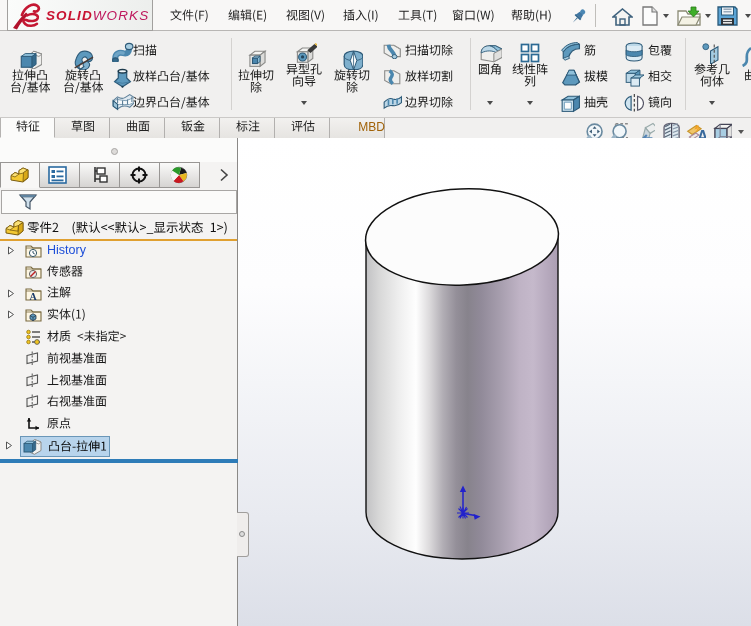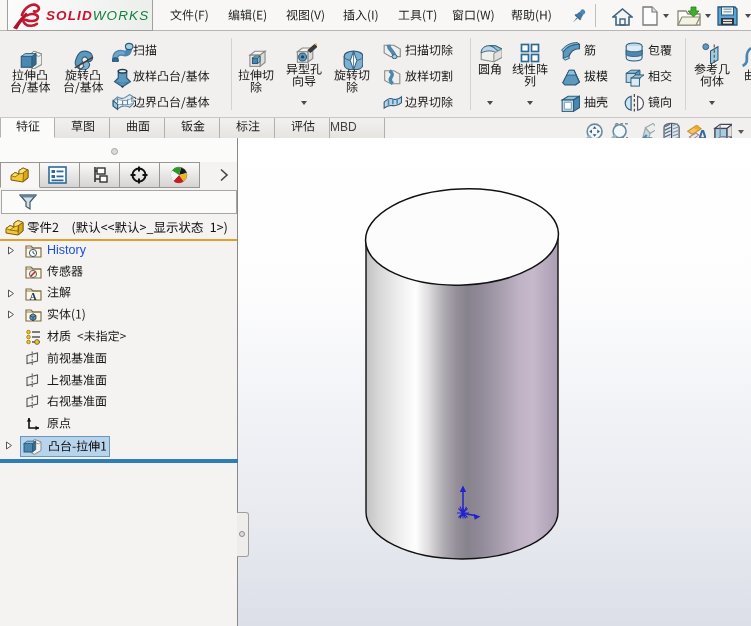--- a/index.html
+++ b/index.html
@@ -19,21 +19,21 @@
 .drop{position:absolute;width:0;height:0;border-left:3.5px solid transparent;border-right:3.5px solid transparent;border-top:4px solid #4a4a4a}
 .exp{position:absolute;width:8px;height:9px}
 </style></head><body>
 <div class="ab" id="menubar"></div>
 <div class="ab" id="logo"></div>
 <svg class="ic " style="left:11px;top:2px" width="32" height="28" viewBox="0 0 32 28">
     <path d="M2 26 C 6.5 19.5, 10.5 14.5, 15 10.5 L 17.2 12.6 C 13 17, 9 22, 6 27.5 Z" fill="#b2122c"></path>
 <path d="M11 13 C 14 4.5, 21.5 0.8, 26 3.6 C 29.5 6, 27.5 10.3, 23 9.4" fill="none" stroke="#c41732" stroke-width="2.7" stroke-linecap="round"></path>
 <path d="M16 13.5 C 21.5 10.5, 27.5 12.5, 26.8 16 C 26 19.5, 19 19.7, 15.2 18 C 12.3 16.8, 11 19, 14.2 22 C 17.3 24.8, 23 24.2, 26 21.8" fill="none" stroke="#c41732" stroke-width="2.5" stroke-linecap="round"></path>
   </svg>
-<div class="ab" style="left:46px;top:8px;font-size:13.5px;font-weight:bold;font-style:italic;color:#c81230;letter-spacing:1.1px">SOLID<span style="color:#15803d;font-weight:normal">WORKS</span></div>
+<div class="ab" style="left:46px;top:8px;font-size:13.5px;font-weight:bold;font-style:italic;color:#c81230;letter-spacing:1.1px">SOLID<span style="color:#be185d;font-weight:normal">WORKS</span></div>
 <svg class="zt " style="left:170px;top:9px;" width="38.7" height="15.6">
     <g transform="translate(0,10.56) scale(0.012000,-0.012000)" fill="#222">
       <use href="#z0" x="0"></use>
       <use href="#z1" x="1000"></use>
       <use href="#z2" x="2000"></use>
       <use href="#z3" x="2338"></use>
       <use href="#z4" x="2890"></use>
     </g>
   </svg>
 <svg class="zt " style="left:228px;top:9px;" width="39.2" height="15.6">
@@ -479,21 +479,21 @@
     </g>
   </svg>
 <div class="tab" style="left:275px;top:118px;width:55px;position:absolute"></div>
 <svg class="zt " style="left:290.5px;top:119.5px;" width="24.0" height="15.6">
     <g transform="translate(0,10.56) scale(0.012000,-0.012000)" fill="#222">
       <use href="#z75" x="0"></use>
       <use href="#z76" x="1000"></use>
     </g>
   </svg>
 <div class="tab" style="left:330px;top:118px;width:55px;position:absolute"></div>
-<div class="ab" style="left:330px;top:120px;width:55px;text-align:left;font-size:12px;color:#404040">MBD</div>
+<div class="ab" style="left:330px;top:120px;width:55px;text-align:right;font-size:12px;color:#a16207">MBD</div>
 <svg class="ic " style="left:583px;top:122px" width="20" height="21" viewBox="0 0 17.2414 18.1034">
     <circle cx="10" cy="8.2" r="6.4" fill="#f2f7fa" stroke="#6a8aa0" stroke-width="1.4"></circle>
 <path d="M10 3.6 l1.7 2.3 h-3.4 z M10 12.8 l1.7 -2.3 h-3.4 z M5.4 8.2 l2.3 -1.7 v3.4 z M14.6 8.2 l-2.3 -1.7 v3.4 z" fill="#3a5a74"></path>
 <path d="M5.6 12.9 L2.2 17" stroke="#9ab4c6" stroke-width="3" stroke-linecap="round"></path>
   </svg>
 <svg class="ic " style="left:608px;top:122px" width="20" height="21" viewBox="0 0 17.2414 18.1034">
     <rect x="6.5" y="1.5" width="12" height="12" fill="none" stroke="#8a8a8a" stroke-width="1.2" stroke-dasharray="2.4 1.7"></rect>
 <circle cx="10" cy="8" r="5.6" fill="#f2f7fa" stroke="#6a8aa0" stroke-width="1.4"></circle>
 <path d="M5.8 12.2 L2.2 16.8" stroke="#9ab4c6" stroke-width="3" stroke-linecap="round"></path>
   </svg>

